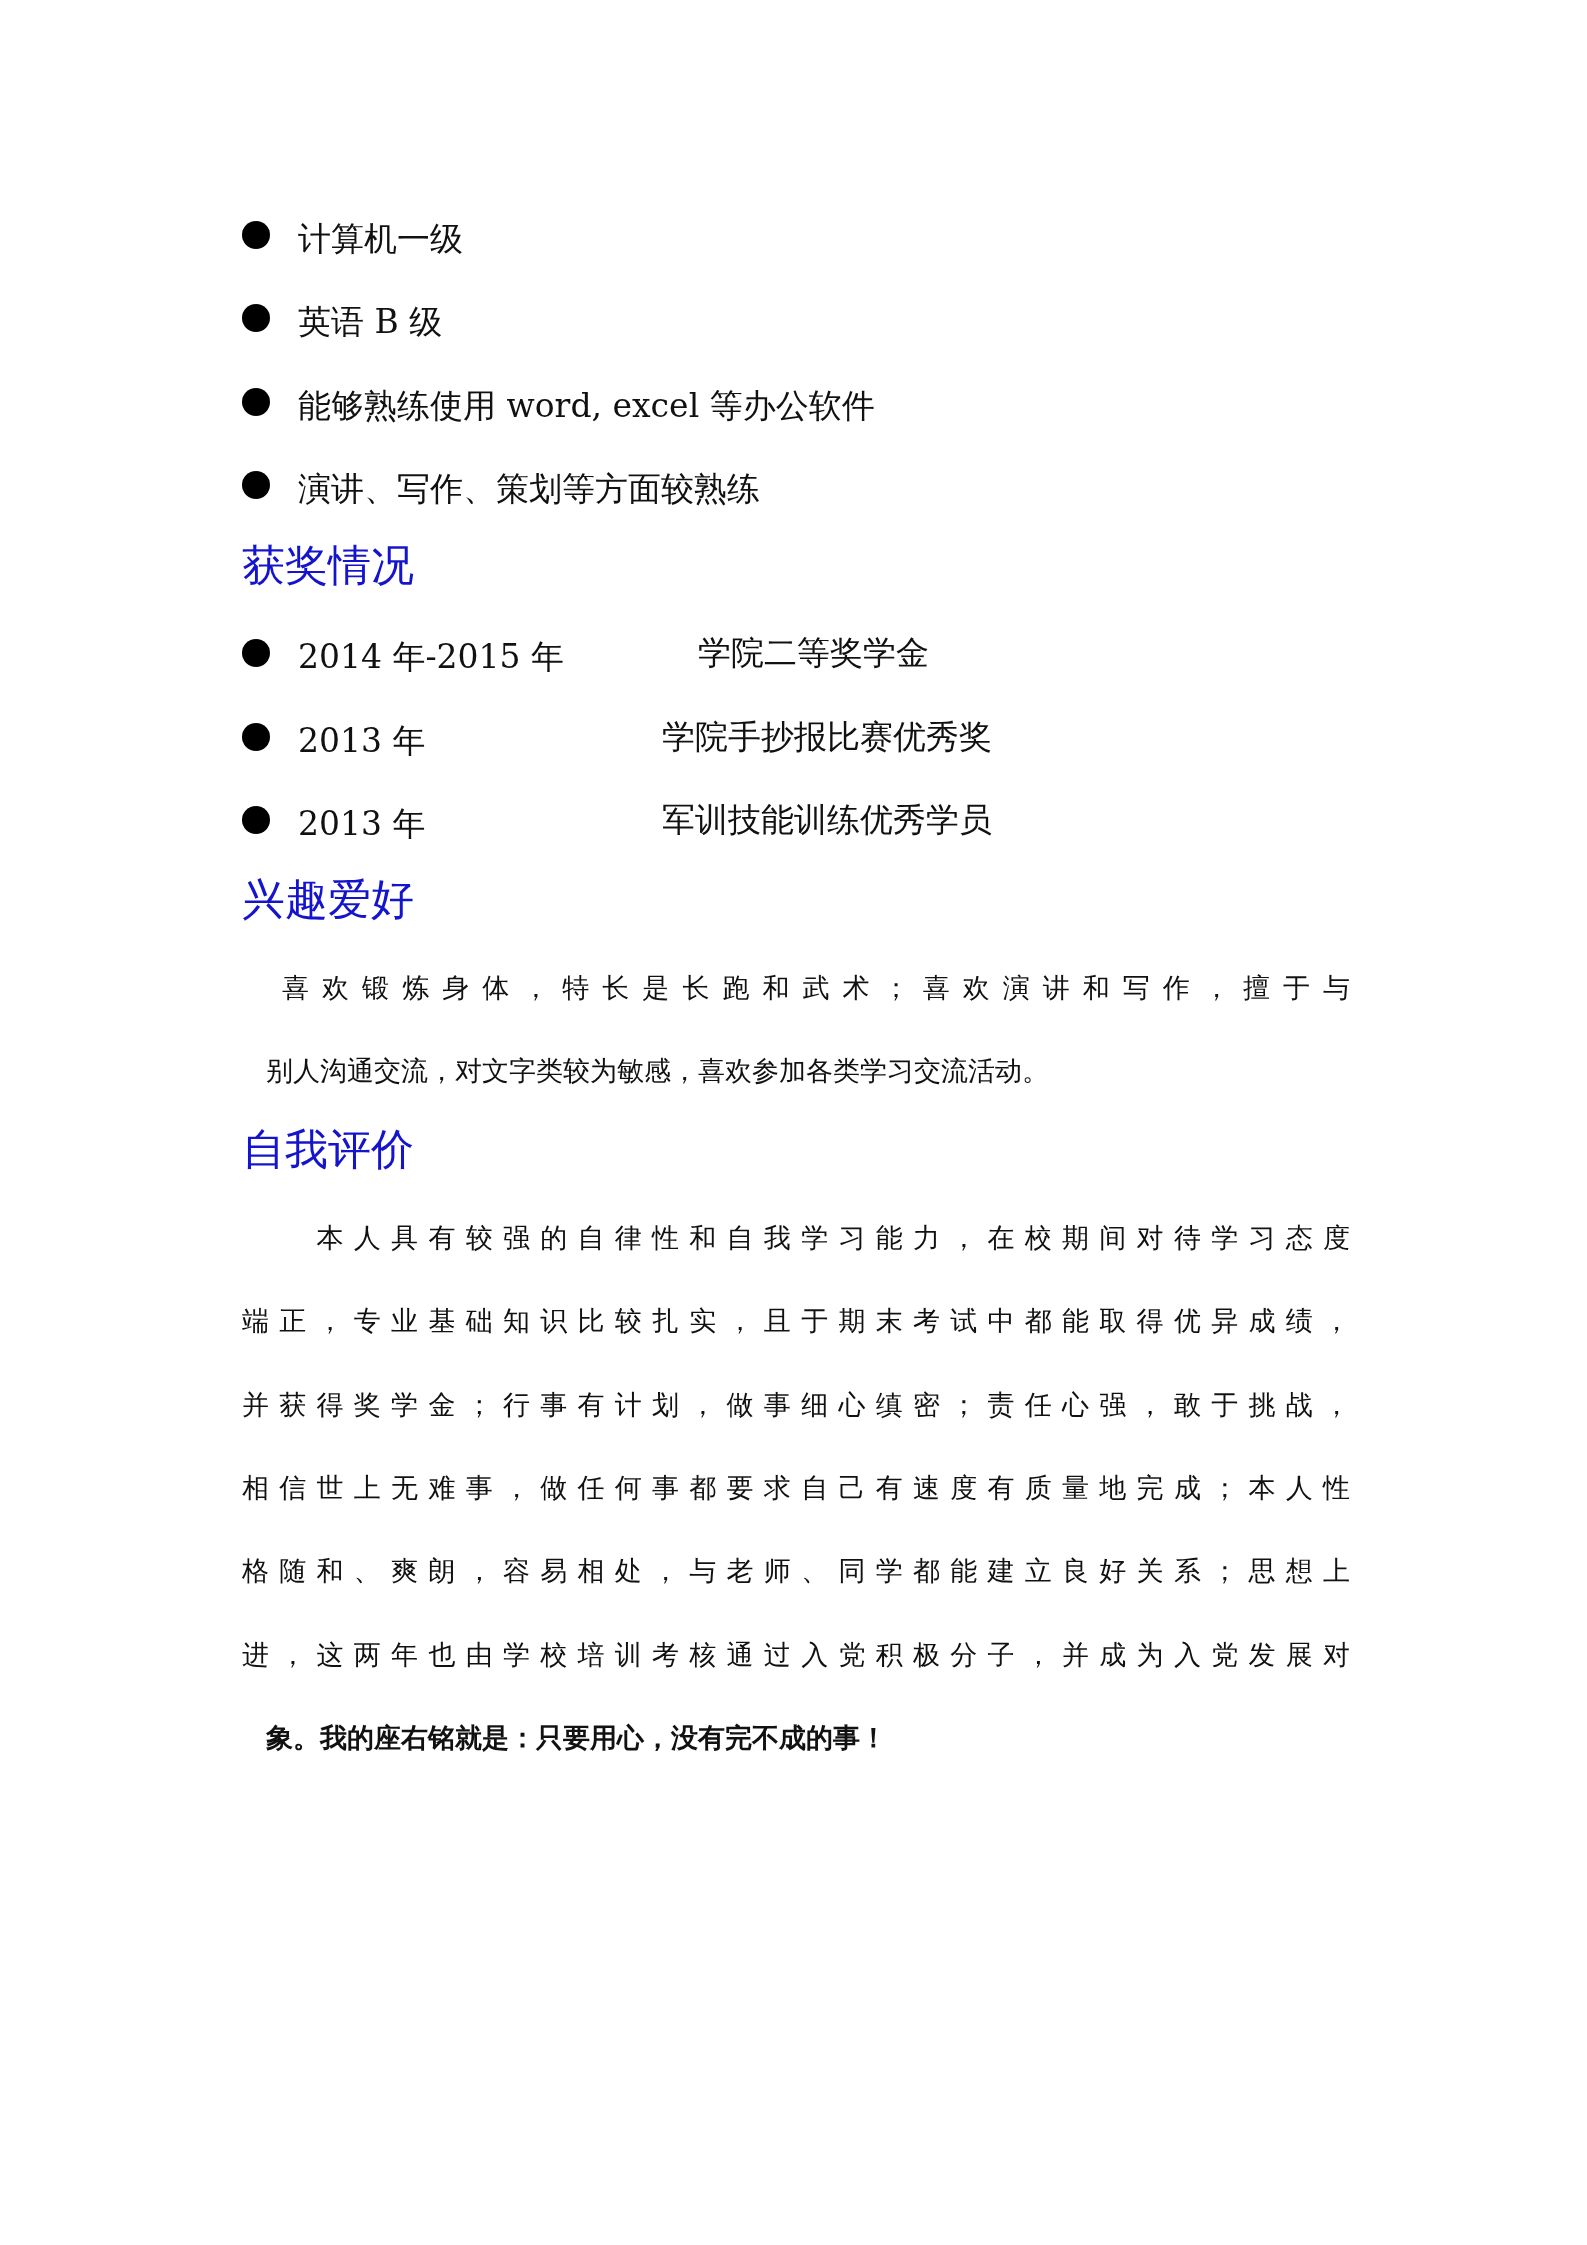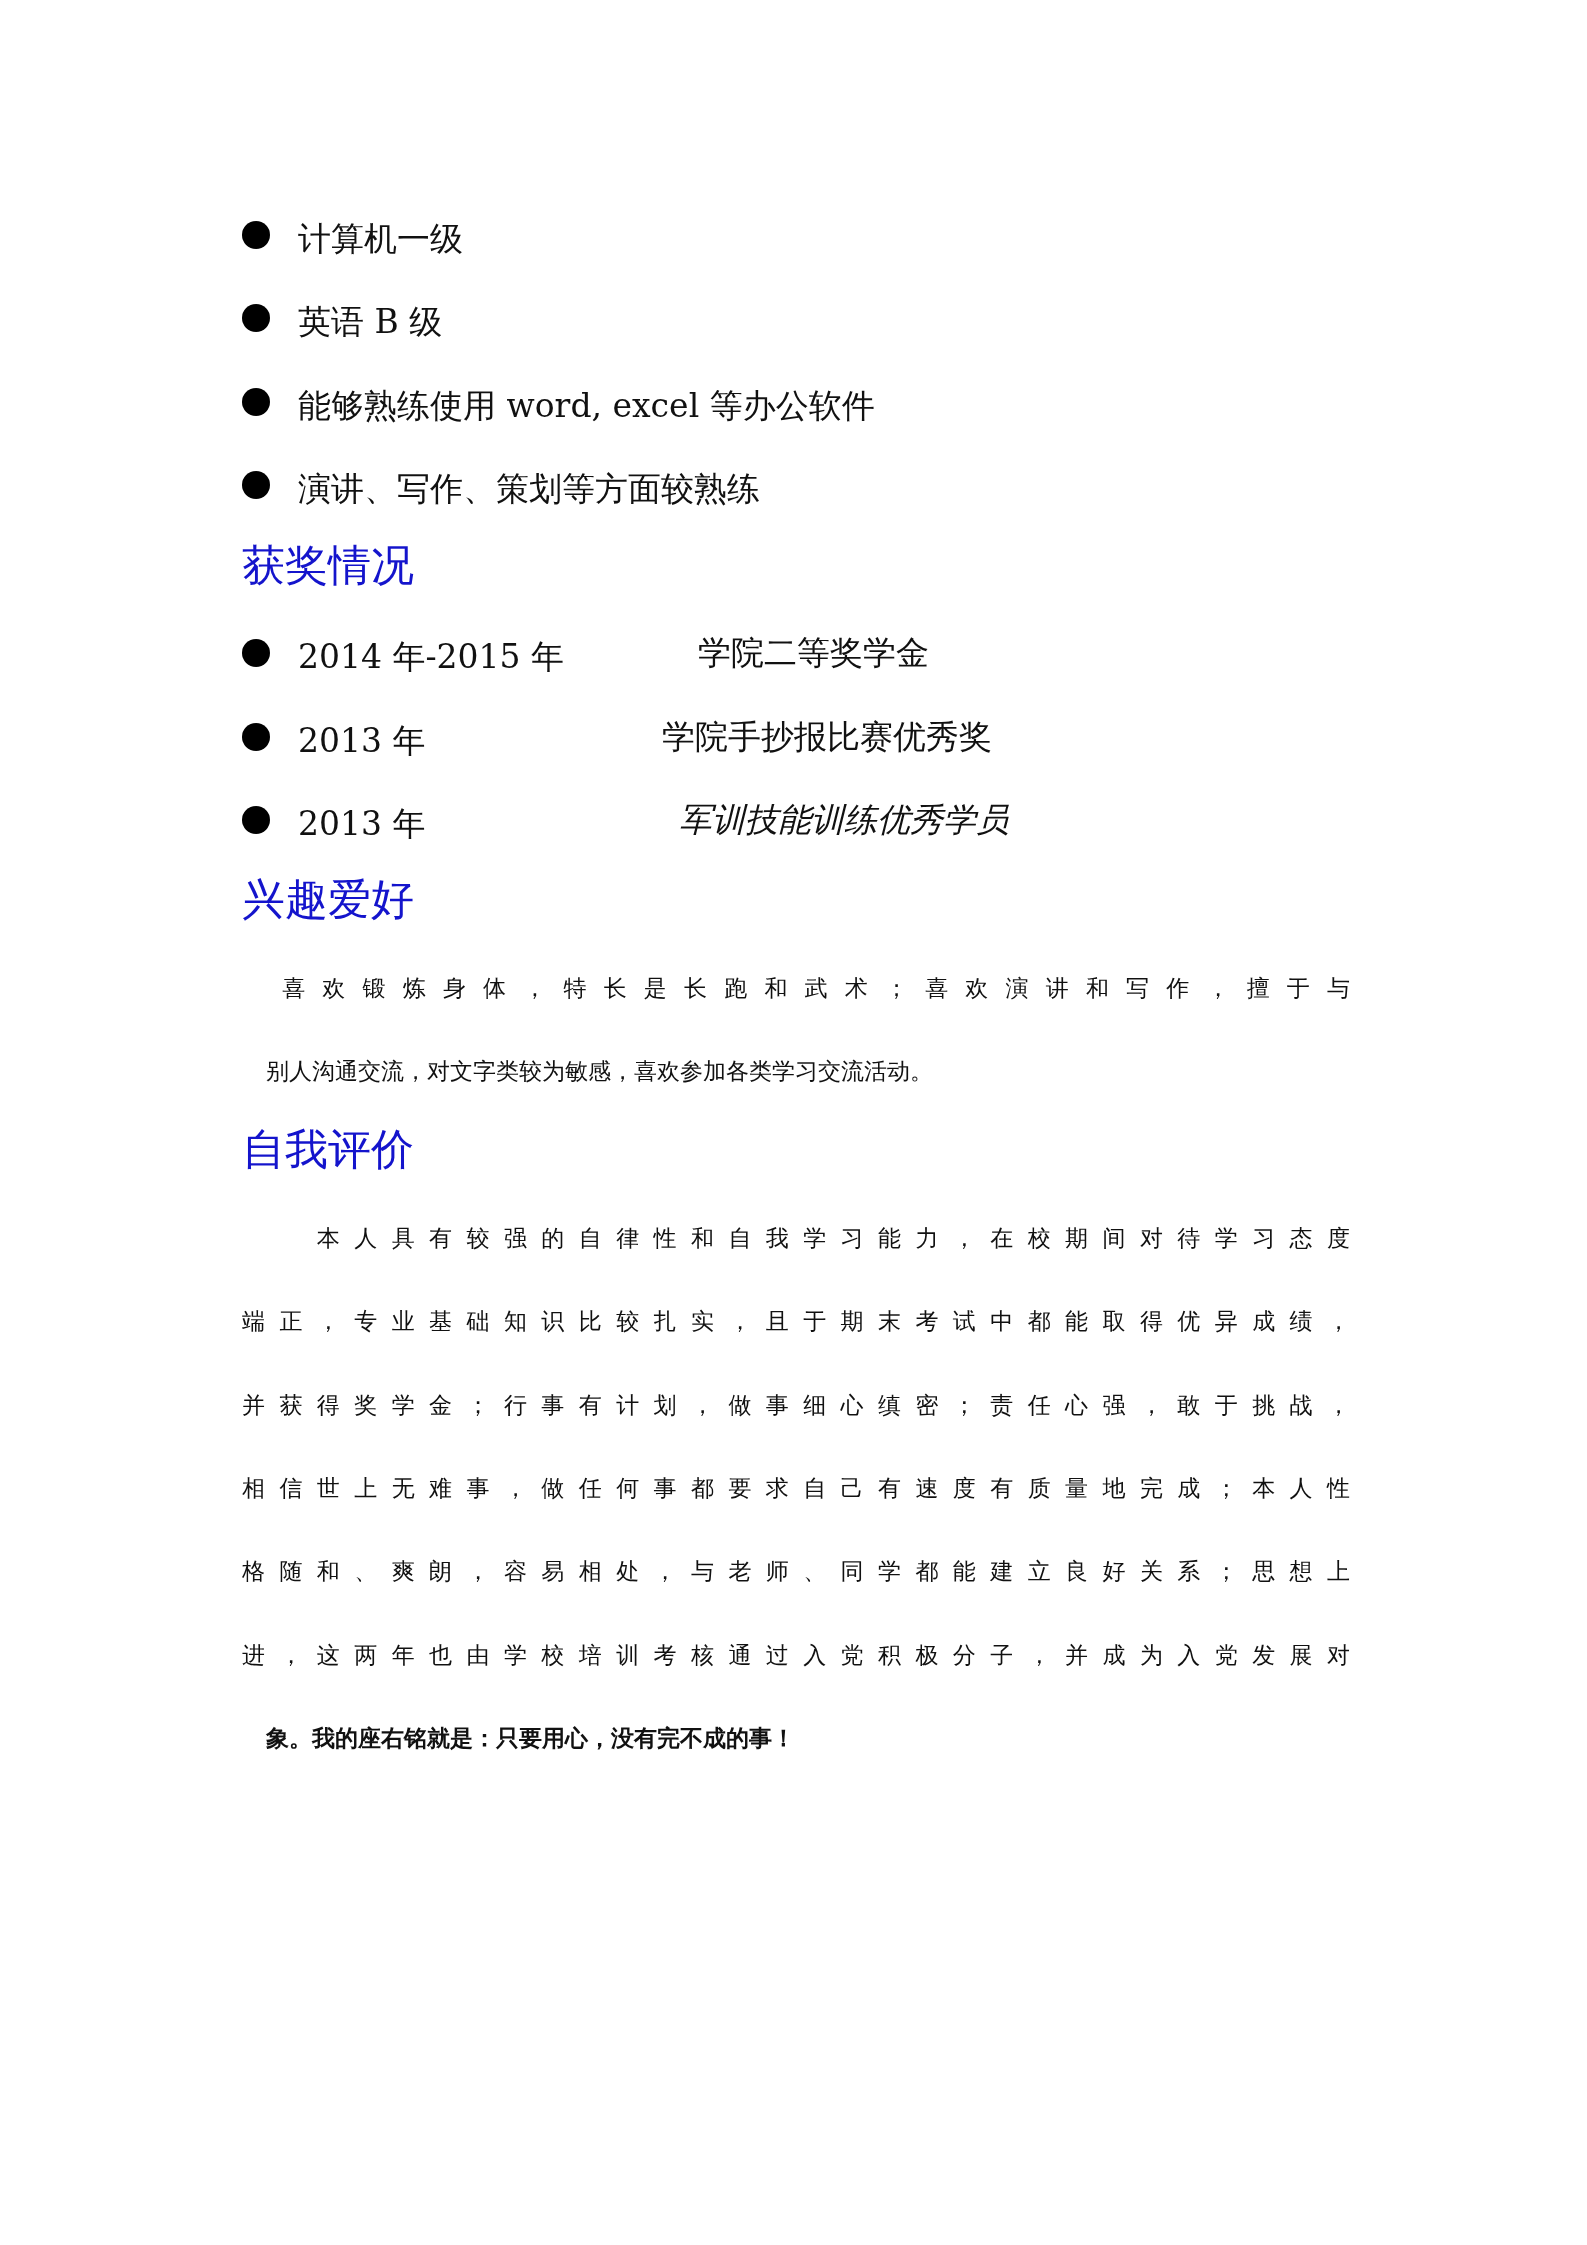--- a/index.html
+++ b/index.html
@@ -6,21 +6,21 @@
   body { width:1587px; height:2245px; position:relative; overflow:hidden;
          font-family:"DejaVu Serif","Liberation Serif",serif; color:#111; }
   .row { position:absolute; left:242px; height:50px; line-height:50px;
          font-size:33px; white-space:nowrap; }
   .bullet { position:absolute; left:0; top:11px; width:28px; height:28px;
             border-radius:50%; background:#000; }
   .btext { position:absolute; left:56px; top:4px; }
   .award-desc { position:absolute; top:0; }
   .heading { position:absolute; left:242px; font-family:Liberation Mono, monospace;
              font-size:43px; color:#1414cc; height:56px; line-height:56px; white-space:nowrap; }
-  .pline { position:absolute; left:242px; width:1108px; font-size:23px;
+  .pline { position:absolute; left:242px; width:1108px; font-size:27px;
            height:50px; line-height:50px; white-space:nowrap; text-align:justify;
            text-align-last:justify; }
   .pline.last { text-align-last:left;margin-left:24px; }
 </style>
 </head>
 <body>
 
 <div>
   <div class="row" style="top:210px;">
     <span class="bullet"></span>
@@ -48,21 +48,21 @@
     <span class="award-desc" style="left:456px;">学院二等奖学金</span>
   </div>
   <div class="row" style="top:712px;">
     <span class="bullet"></span>
     <span class="btext">2013 年</span>
     <span class="award-desc" style="left:420px;">学院手抄报比赛优秀奖</span>
   </div>
   <div class="row" style="top:795px;">
     <span class="bullet"></span>
     <span class="btext">2013 年</span>
-    <span class="award-desc" style="left:437px;font-style:italic;">军训技能训练优秀学员</span>
+    <span class="award-desc" style="left:420px;">军训技能训练优秀学员</span>
   </div>
 </div>
 
 <div class="heading" style="top:875px;">兴趣爱好</div>
 <div>
   <div class="pline" style="top:963px;">　喜欢锻炼身体，特长是长跑和武术；喜欢演讲和写作，擅于与</div>
   <div class="pline last" style="top:1046px;">别人沟通交流，对文字类较为敏感，喜欢参加各类学习交流活动。</div>
 </div>
 
 <div class="heading" style="top:1125px;">自我评价</div>

